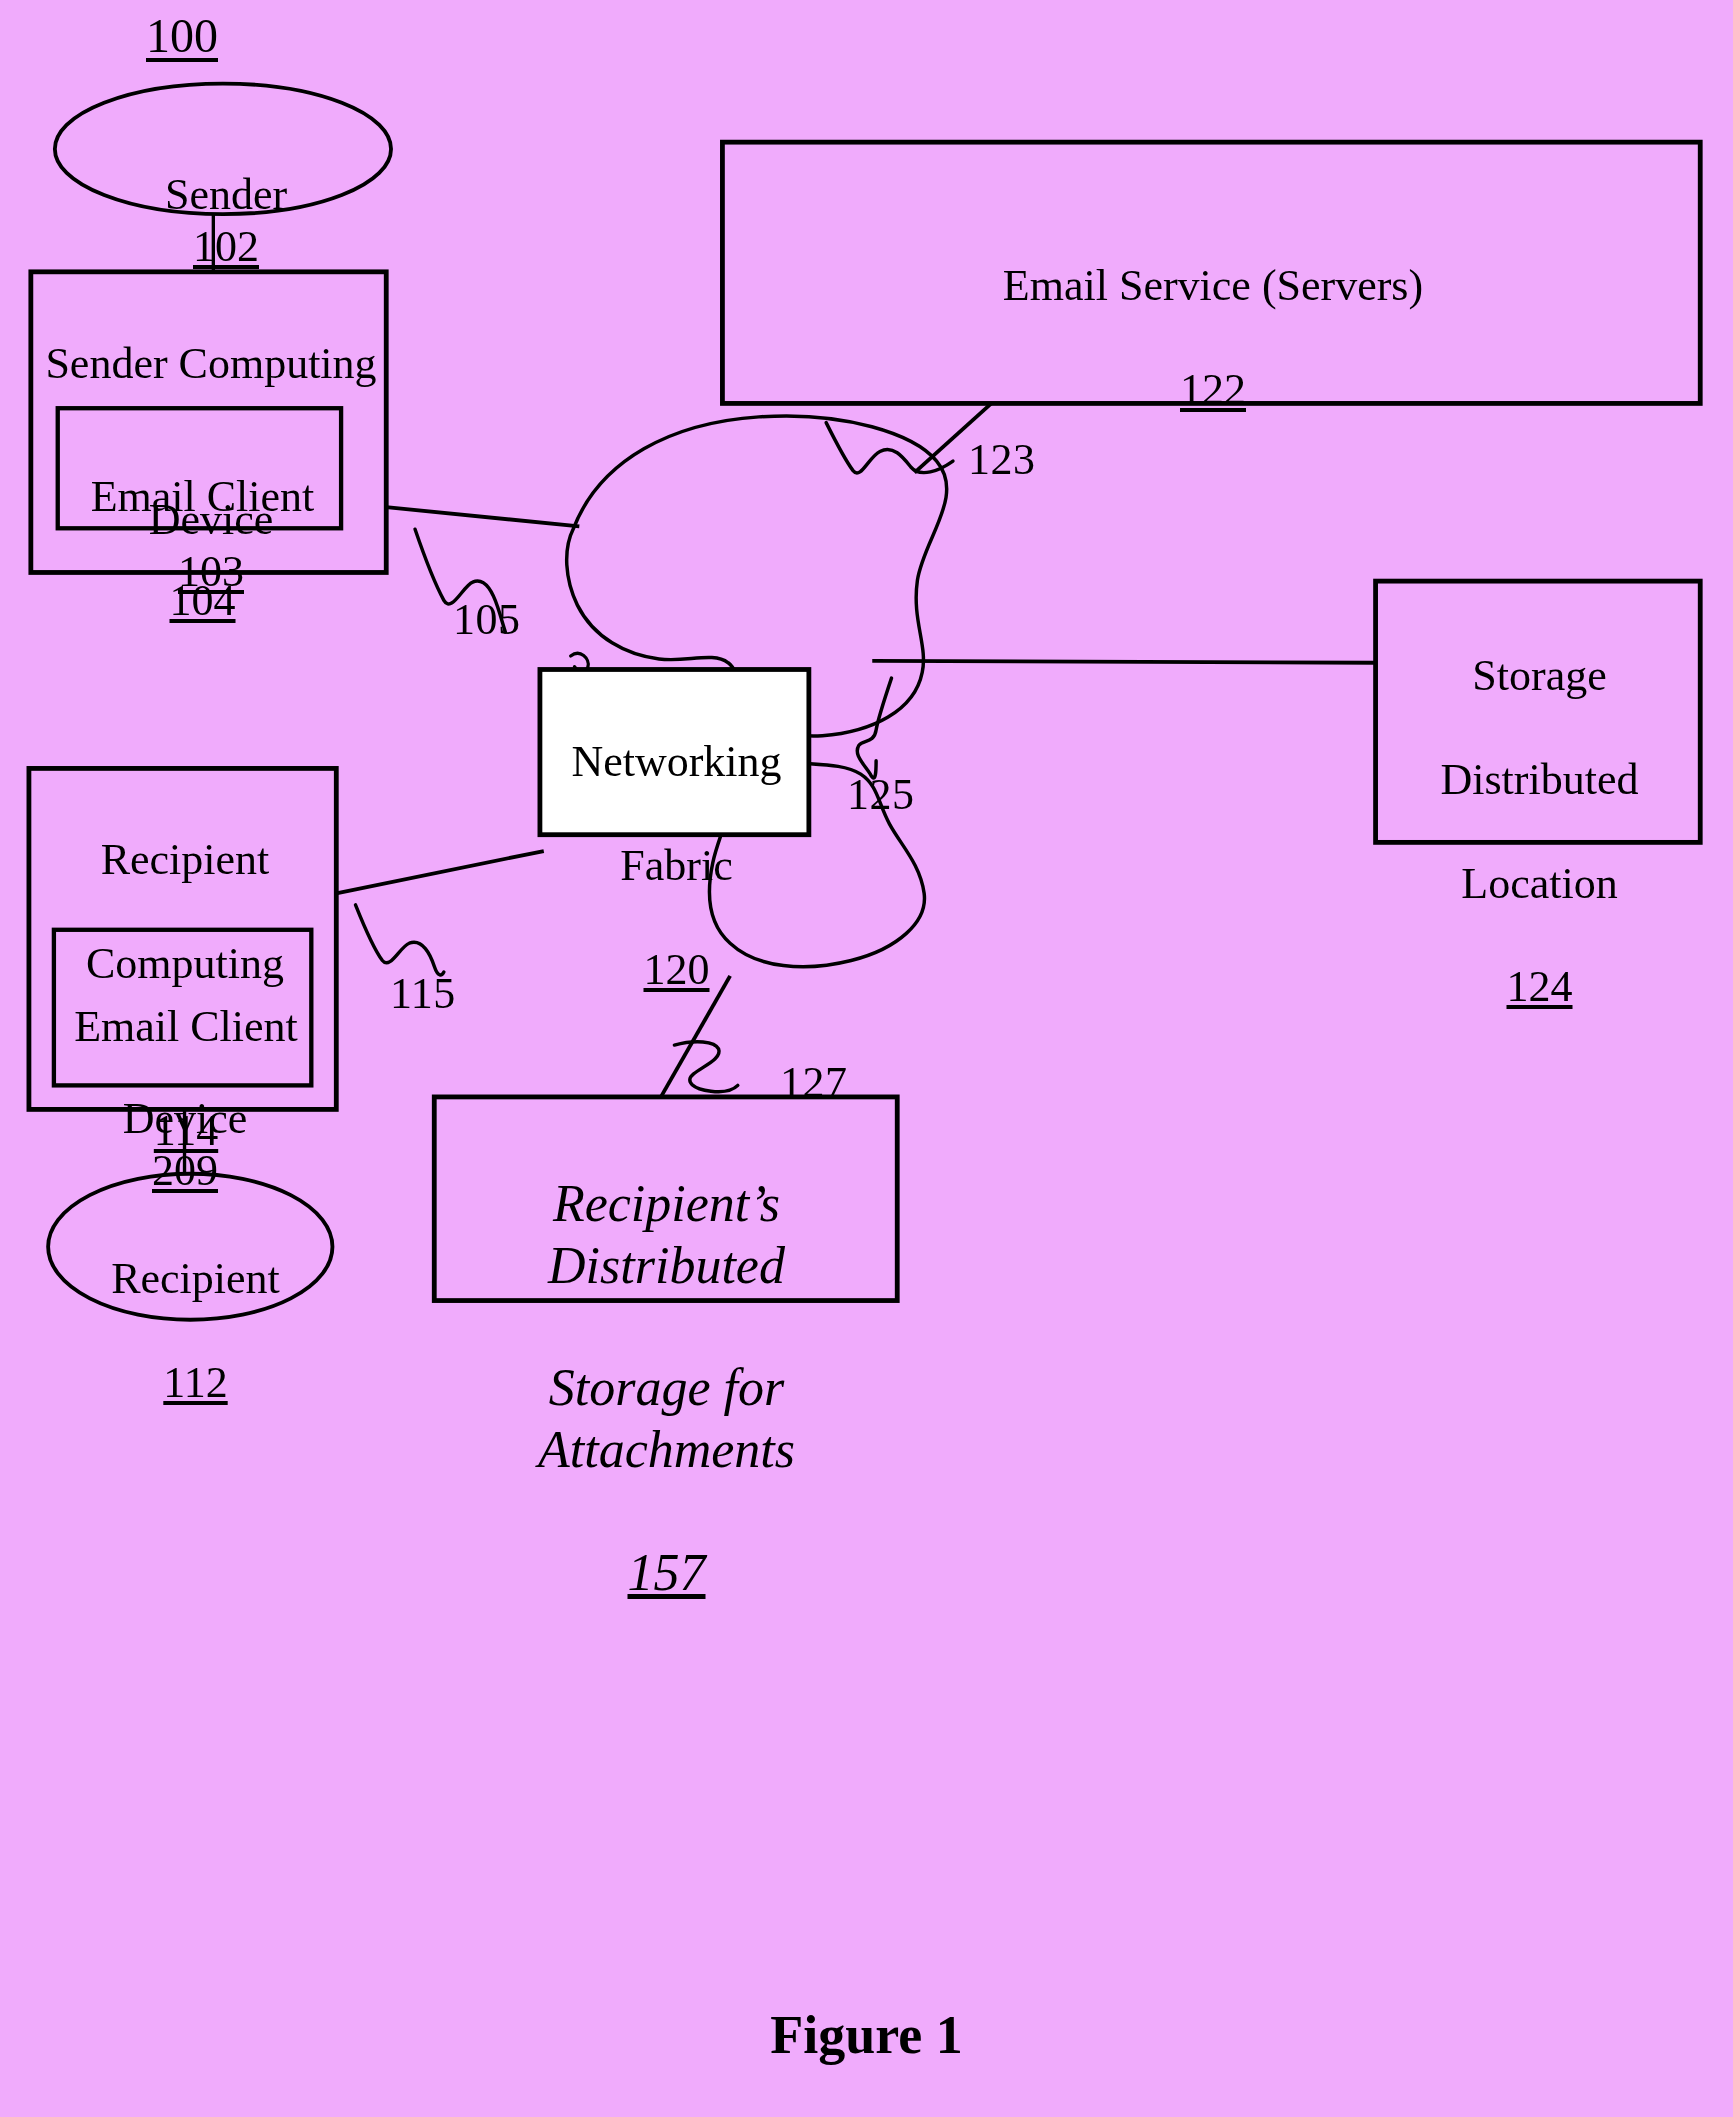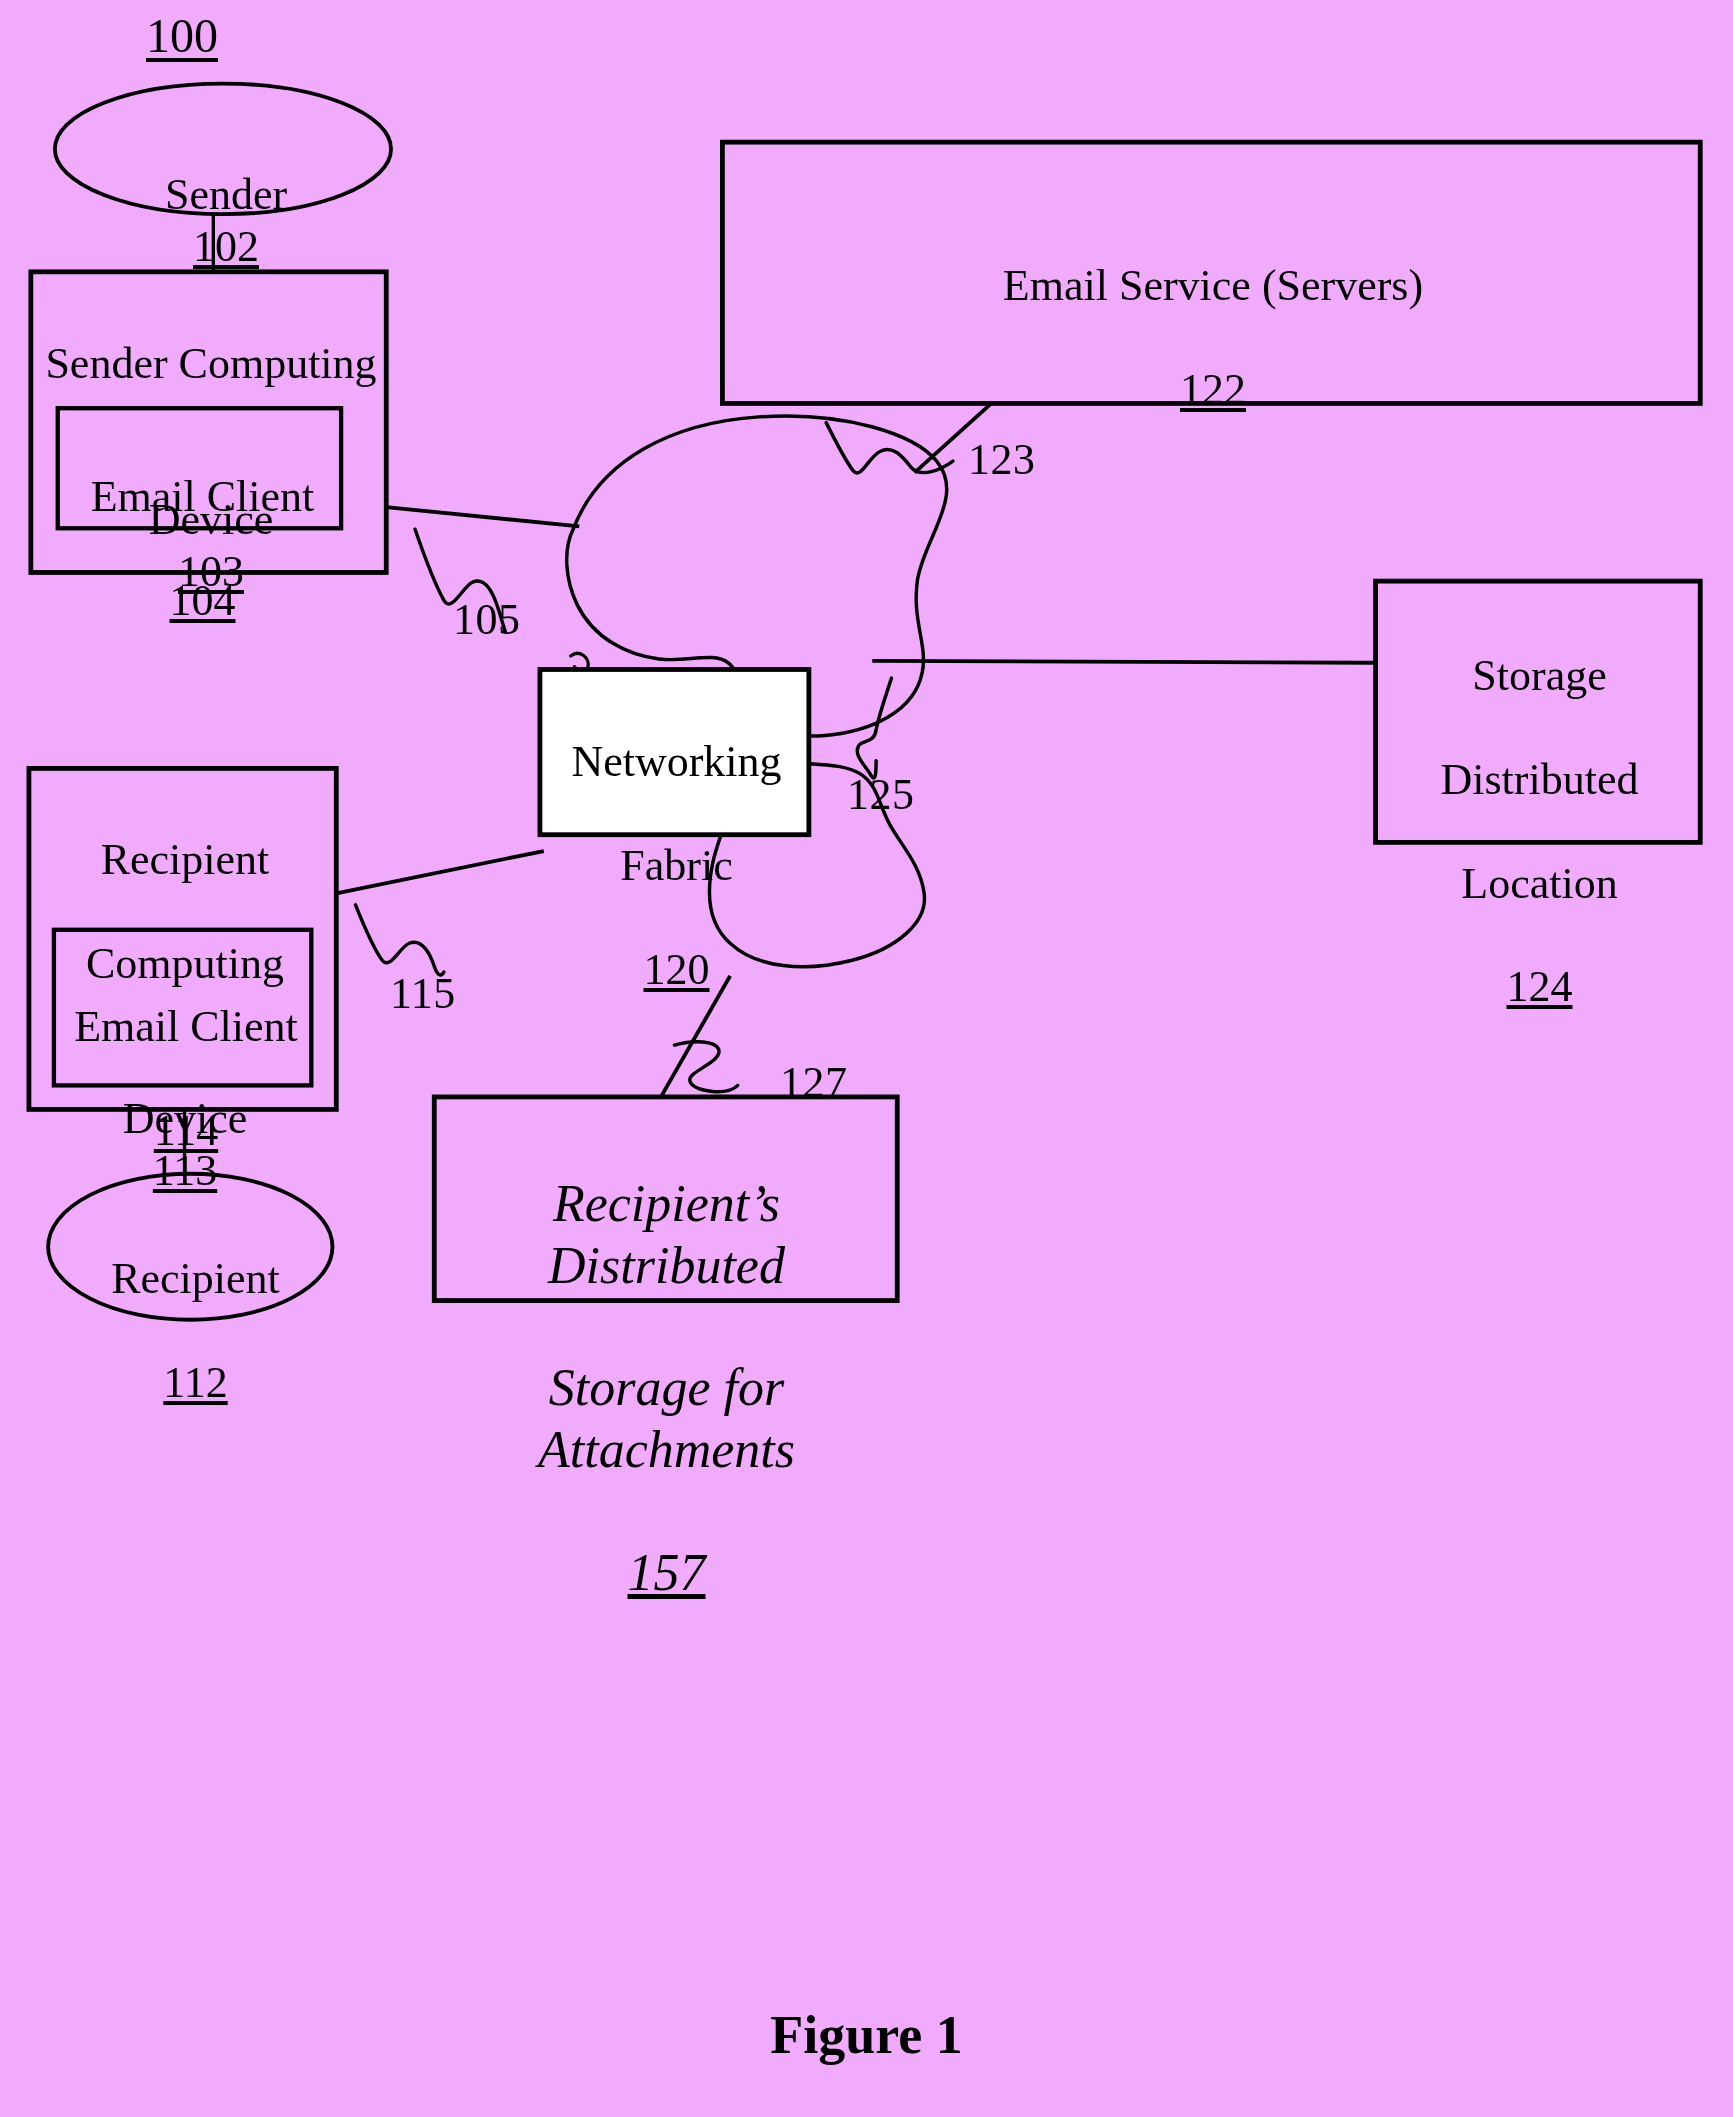--- a/index.html
+++ b/index.html
@@ -210,21 +210,21 @@
     <div>Networking</div>
     <div>Fabric</div>
     <div class="ref-num">120</div>
   </div>
 
   <div class="lbl" id="rcd-label">
     <div>Recipient</div>
     <div>Computing</div>
     <div>
       <span>Device</span>
-      <span class="ref-num">113</span>
+      <span class="ref-num">209</span>
     </div>
   </div>
 
   <div class="lbl" id="ec114-label">
     <div>Email Client</div>
     <div class="ref-num">114</div>
   </div>
 
   <div class="lbl" id="recipient-label">
     <div>Recipient</div>

